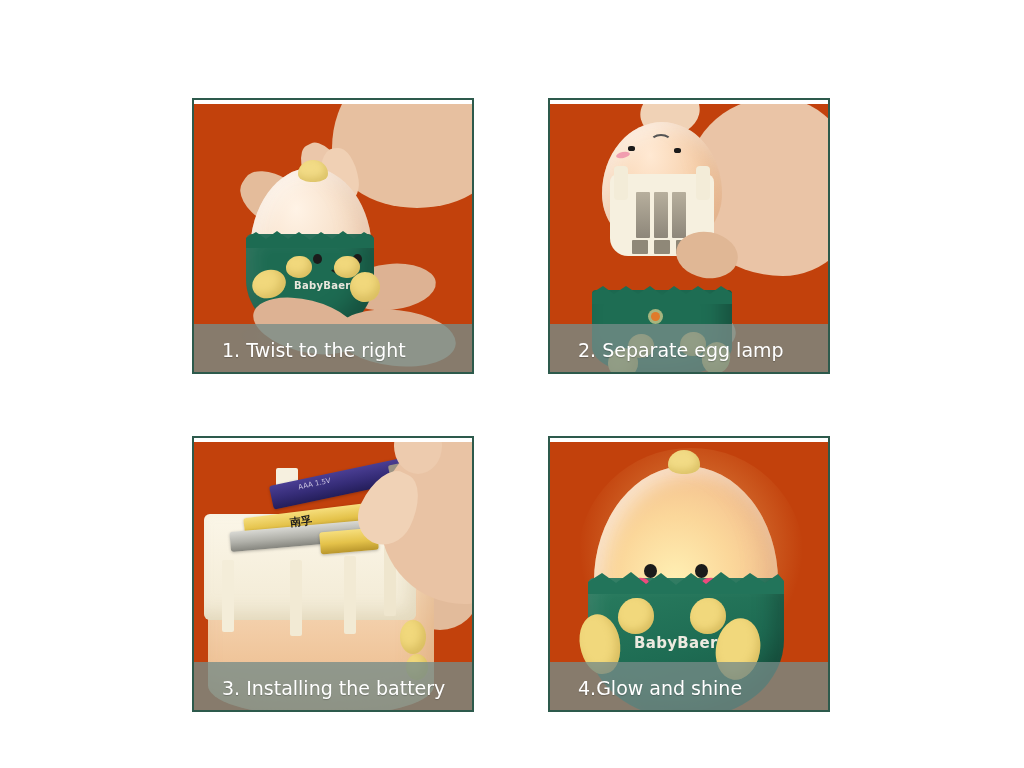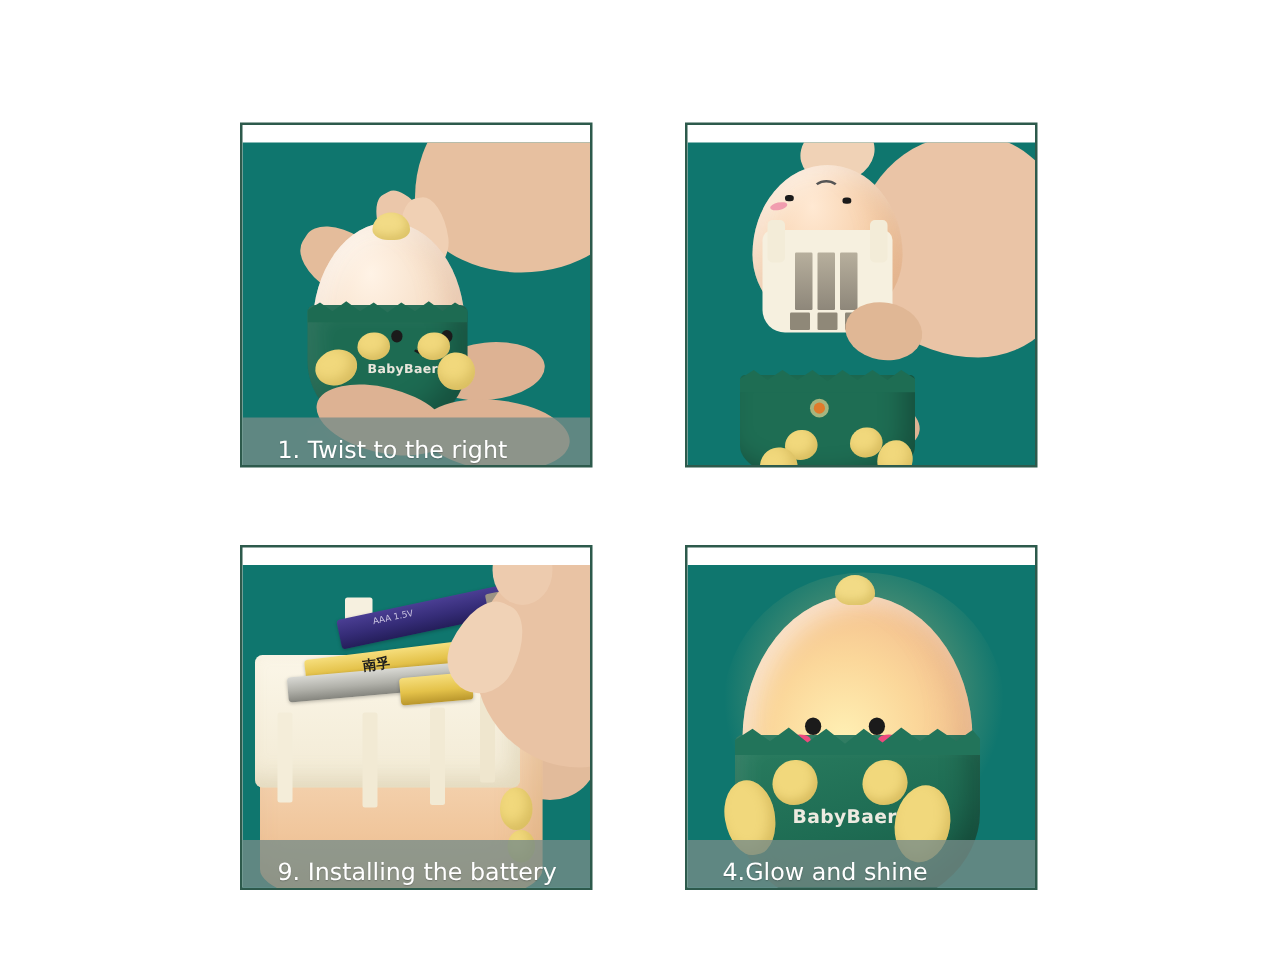--- a/index.html
+++ b/index.html
@@ -42,23 +42,23 @@
     overflow: hidden;
     box-sizing: border-box;
   }
   .panel.p1 { left: 192px; top: 98px; }
   .panel.p2 { left: 548px; top: 98px; }
   .panel.p3 { left: 192px; top: 436px; }
   .panel.p4 { left: 548px; top: 436px; }
 
   .photo {
     position: absolute;
-    left: 0; top: 14px;
+    left: 0; top: 4px;
     width: 100%; height: 100%;
-    background: #0f766e;
+    background: #c2410c;
     overflow: hidden;
   }
 
   .caption-bar {
     position: absolute;
     left: 0;
     bottom: 0;
     width: 100%;
     height: 52px;
     background: rgba(118,140,136,0.78);
@@ -332,20 +332,23 @@
       <div class="shell-base" style="left:42px; top:186px; width:140px; height:86px;"></div>
       <svg class="zigzag" viewBox="0 0 140 20" preserveAspectRatio="none" style="left:42px; top:180px; width:140px; height:20px; position:absolute; z-index:24;">
         <path d="M0,20 L0,9 L11,2 L22,10 L34,2 L46,10 L58,2 L70,11 L82,2 L94,10 L106,2 L118,10 L129,2 L140,9 L140,20 Z" fill="#1E6D53"></path>
       </svg>
       <div class="dot-orange" style="left:101px; top:208px; width:9px; height:9px;"></div>
       <div class="wing" style="left:78px; top:230px; width:26px; height:24px; z-index:26;"></div>
       <div class="wing" style="left:130px; top:228px; width:26px; height:24px; z-index:26;"></div>
       <div class="foot" style="left:58px; top:244px; width:30px; height:30px; z-index:26; transform:rotate(-16deg);"></div>
       <div class="foot" style="left:152px; top:238px; width:28px; height:32px; z-index:26; transform:rotate(14deg);"></div>
 
+      <div class="caption-bar">
+        <span class="caption-text">2. Separate egg lamp</span>
+      </div>
     </div>
   </div>
 
   <div class="panel p3">
     <div class="photo">
 
       <div class="hand" style="left:186px; top:-8px; width:150px; height:170px; background:#E9C3A4; border-radius:52% 48% 44% 56% / 50% 58% 42% 50%; z-index:28;"></div>
       <div class="finger" style="left:168px; top:28px; width:54px; height:76px; transform:rotate(26deg); background:#F0D2B6; z-index:29;"></div>
       <div class="finger" style="left:200px; top:-24px; width:48px; height:56px; background:#EDCBAE; border-radius:50%; z-index:29;"></div>
       <div class="finger" style="left:208px; top:118px; width:76px; height:70px; background:#E2BB9B; border-radius:50%; z-index:10;"></div>
@@ -367,21 +370,21 @@
       <div class="battery gold" style="left:50px; top:68px; width:134px; height:22px; transform:rotate(-7deg);"></div>
       <div class="bat-label" style="left:96px; top:72px; transform:rotate(-7deg); font-size:11px; font-weight:bold; color:#1E1E1E;">南孚</div>
 
       <div class="battery silver" style="left:36px; top:84px; width:138px; height:20px; transform:rotate(-5deg);"></div>
       <div class="battery gold" style="left:126px; top:88px; width:58px; height:22px; transform:rotate(-5deg);"></div>
 
       <div class="foot" style="left:206px; top:178px; width:26px; height:34px; z-index:22;"></div>
       <div class="foot" style="left:212px; top:212px; width:22px; height:26px; z-index:22;"></div>
 
       <div class="caption-bar">
-        <span class="caption-text">9. Installing the battery</span>
+        <span class="caption-text">3. Installing the battery</span>
       </div>
     </div>
   </div>
 
   <div class="panel p4">
     <div class="photo">
 
       <div class="glow-halo" style="left:28px; top:6px; width:226px; height:220px;"></div>
 
       <div class="egg-wrap" style="left:0; top:0; width:100%; height:100%;">

